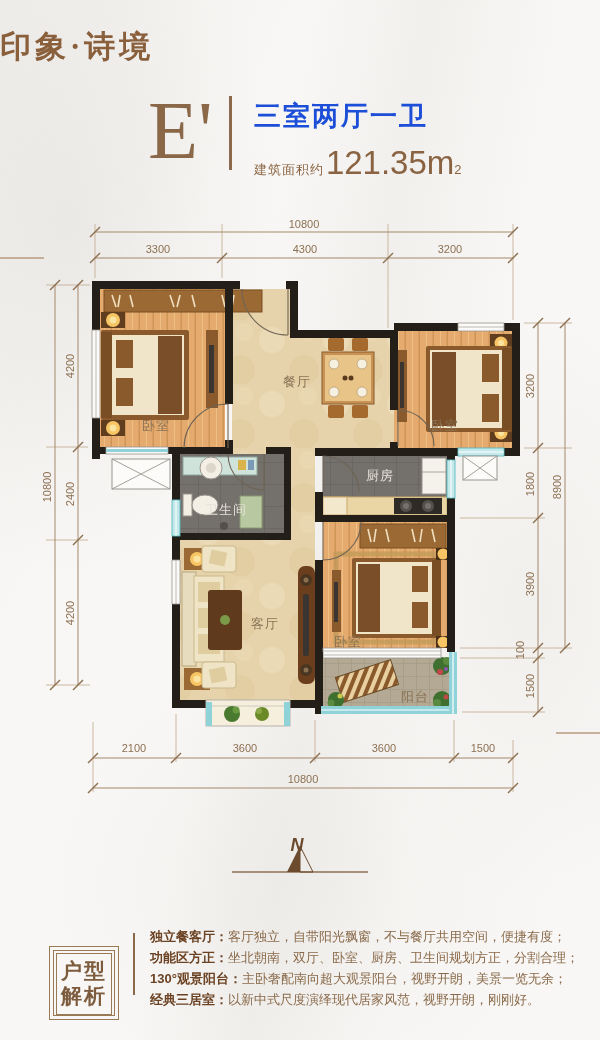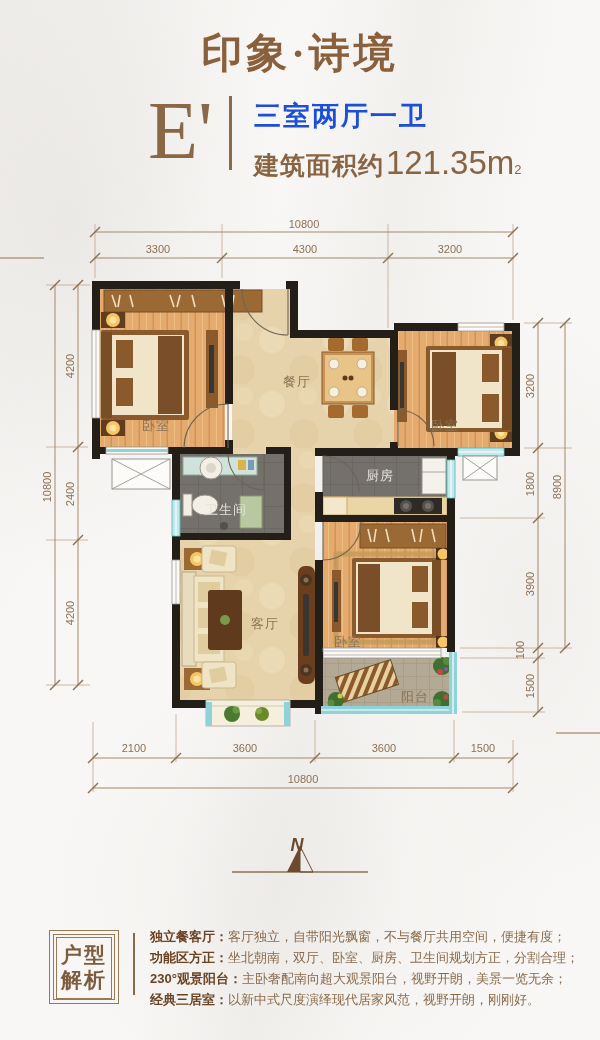--- a/index.html
+++ b/index.html
@@ -4,49 +4,49 @@
 <style>
   html,body{margin:0;padding:0;}
   body{width:600px;height:1040px;font-family:"Liberation Sans",sans-serif;background:#f7f6f3;}
   .page{position:relative;width:600px;height:1040px;overflow:hidden;background:#f8f7f5;}
   .page::before{content:"";position:absolute;inset:0;pointer-events:none;background:
     linear-gradient(115deg, rgba(190,185,178,0.14) 0%, transparent 28%),
     linear-gradient(100deg, transparent 40%, rgba(180,175,168,0.10) 55%, transparent 72%),
     radial-gradient(ellipse 300px 500px at 12% 22%, rgba(200,196,190,0.22), transparent 70%),
     radial-gradient(ellipse 260px 420px at 88% 58%, rgba(205,200,194,0.16), transparent 70%),
     radial-gradient(ellipse 340px 300px at 50% 85%, rgba(208,204,198,0.14), transparent 75%);}
-  .title{position:absolute;top:26px;left:0;width:600px;text-align:center;
-    font-family:"Liberation Serif","DejaVu Serif",serif;font-weight:bold;font-size:41px;
+  .title{position:absolute;top:26px;left:0;width:600px;text-align:left;
+    font-family:"Liberation Serif","DejaVu Serif",serif;font-weight:bold;font-size:31px;
     color:#8a5f3c;letter-spacing:4px;}
   .spec{position:absolute;top:92px;left:148px;display:flex;align-items:flex-start;}
   .unit-code{font-family:"Liberation Serif","DejaVu Serif",serif;font-size:82px;line-height:78px;
     color:#8a6847;font-weight:400;}
   .spec-divider{width:3px;height:74px;background:#8a6a4a;margin:4px 22px 0 16px;}
   .spec-right{padding-top:6px;}
   .spec-layout{font-size:27px;font-weight:bold;color:#1d4ed8;letter-spacing:2px;}
   .spec-area{margin-top:10px;color:#8a6442;display:flex;align-items:baseline;}
-  .spec-area .pre{font-size:25px;letter-spacing:1px;font-weight:bold;}
+  .spec-area .pre{font-size:13px;letter-spacing:1px;}
   .spec-area .val{font-size:33px;margin-left:2px;}
   .spec-area sup{font-size:13px;}
   .plan-svg{position:absolute;top:200px;left:0;}
   svg text{font-family:"Liberation Sans",sans-serif;}
   text.dim{fill:#8d7052;font-size:11px;}
   .dimline{stroke:#a5886a;stroke-width:1;}
   .tick{stroke:#8d7052;stroke-width:1.4;}
   .ext{stroke:#c6b096;stroke-width:0.9;}
   .wall{fill:#241e18;}
   .win{fill:#fbfaf8;stroke:#9a948c;stroke-width:0.8;}
   .winline{stroke:#b0aaa2;stroke-width:0.8;}
   .teal{fill:#8fd3d8;}
   .tealwin{fill:#c3e8ea;stroke:#5ab8c0;stroke-width:0.9;}
   .door{fill:none;stroke:#6f6455;stroke-width:1.1;}
   .room-label{fill:#8a7355;font-size:13px;text-anchor:middle;letter-spacing:1px;}
   .room-label.onDark{fill:#e6e2da;}
   .analysis{position:absolute;top:926px;left:0;width:600px;}
-  .ana-box{position:absolute;left:49px;top:4px;width:62px;height:66px;border:1px solid #9a7a55;padding:3px;text-align:center;}
+  .ana-box{position:absolute;left:49px;top:20px;width:62px;height:66px;border:1px solid #9a7a55;padding:3px;text-align:center;}
   .ana-box .mid{border:1px solid #9a7a55;height:100%;padding:2px;box-sizing:border-box;}
   .ana-box .inner{border:1px solid #9a7a55;height:100%;display:flex;flex-direction:column;
     align-items:center;justify-content:center;
     font-family:"Liberation Serif","DejaVu Serif",serif;font-weight:bold;font-size:21px;
     color:#7d5c3e;line-height:1.2;letter-spacing:2px;}
   .ana-divider{position:absolute;left:133px;top:7px;width:2px;height:62px;background:#8a6a4a;}
   .ana-lines{position:absolute;left:150px;top:0;width:435px;}
   .ana-line{font-size:13px;line-height:21px;color:#8a6a4a;white-space:nowrap;}
   .ana-label{font-weight:bold;color:#6b4223;}
 </style>
@@ -461,21 +461,21 @@
     </div>
     <div class="ana-divider"></div>
     <div class="ana-lines">
       <div class="ana-line">
         <span class="ana-label">独立餐客厅：</span><span>客厅独立，自带阳光飘窗，不与餐厅共用空间，便捷有度；</span>
       </div>
       <div class="ana-line">
         <span class="ana-label">功能区方正：</span><span>坐北朝南，双厅、卧室、厨房、卫生间规划方正，分割合理；</span>
       </div>
       <div class="ana-line">
-        <span class="ana-label">230°观景阳台：</span><span>主卧奢配南向超大观景阳台，视野开朗，美景一览无余；</span>
+        <span class="ana-label">130°观景阳台：</span><span>主卧奢配南向超大观景阳台，视野开朗，美景一览无余；</span>
       </div>
       <div class="ana-line">
         <span class="ana-label">经典三居室：</span><span>以新中式尺度演绎现代居家风范，视野开朗，刚刚好。</span>
       </div>
     </div>
   </div>
 
 </div>
 
 </body></html>

